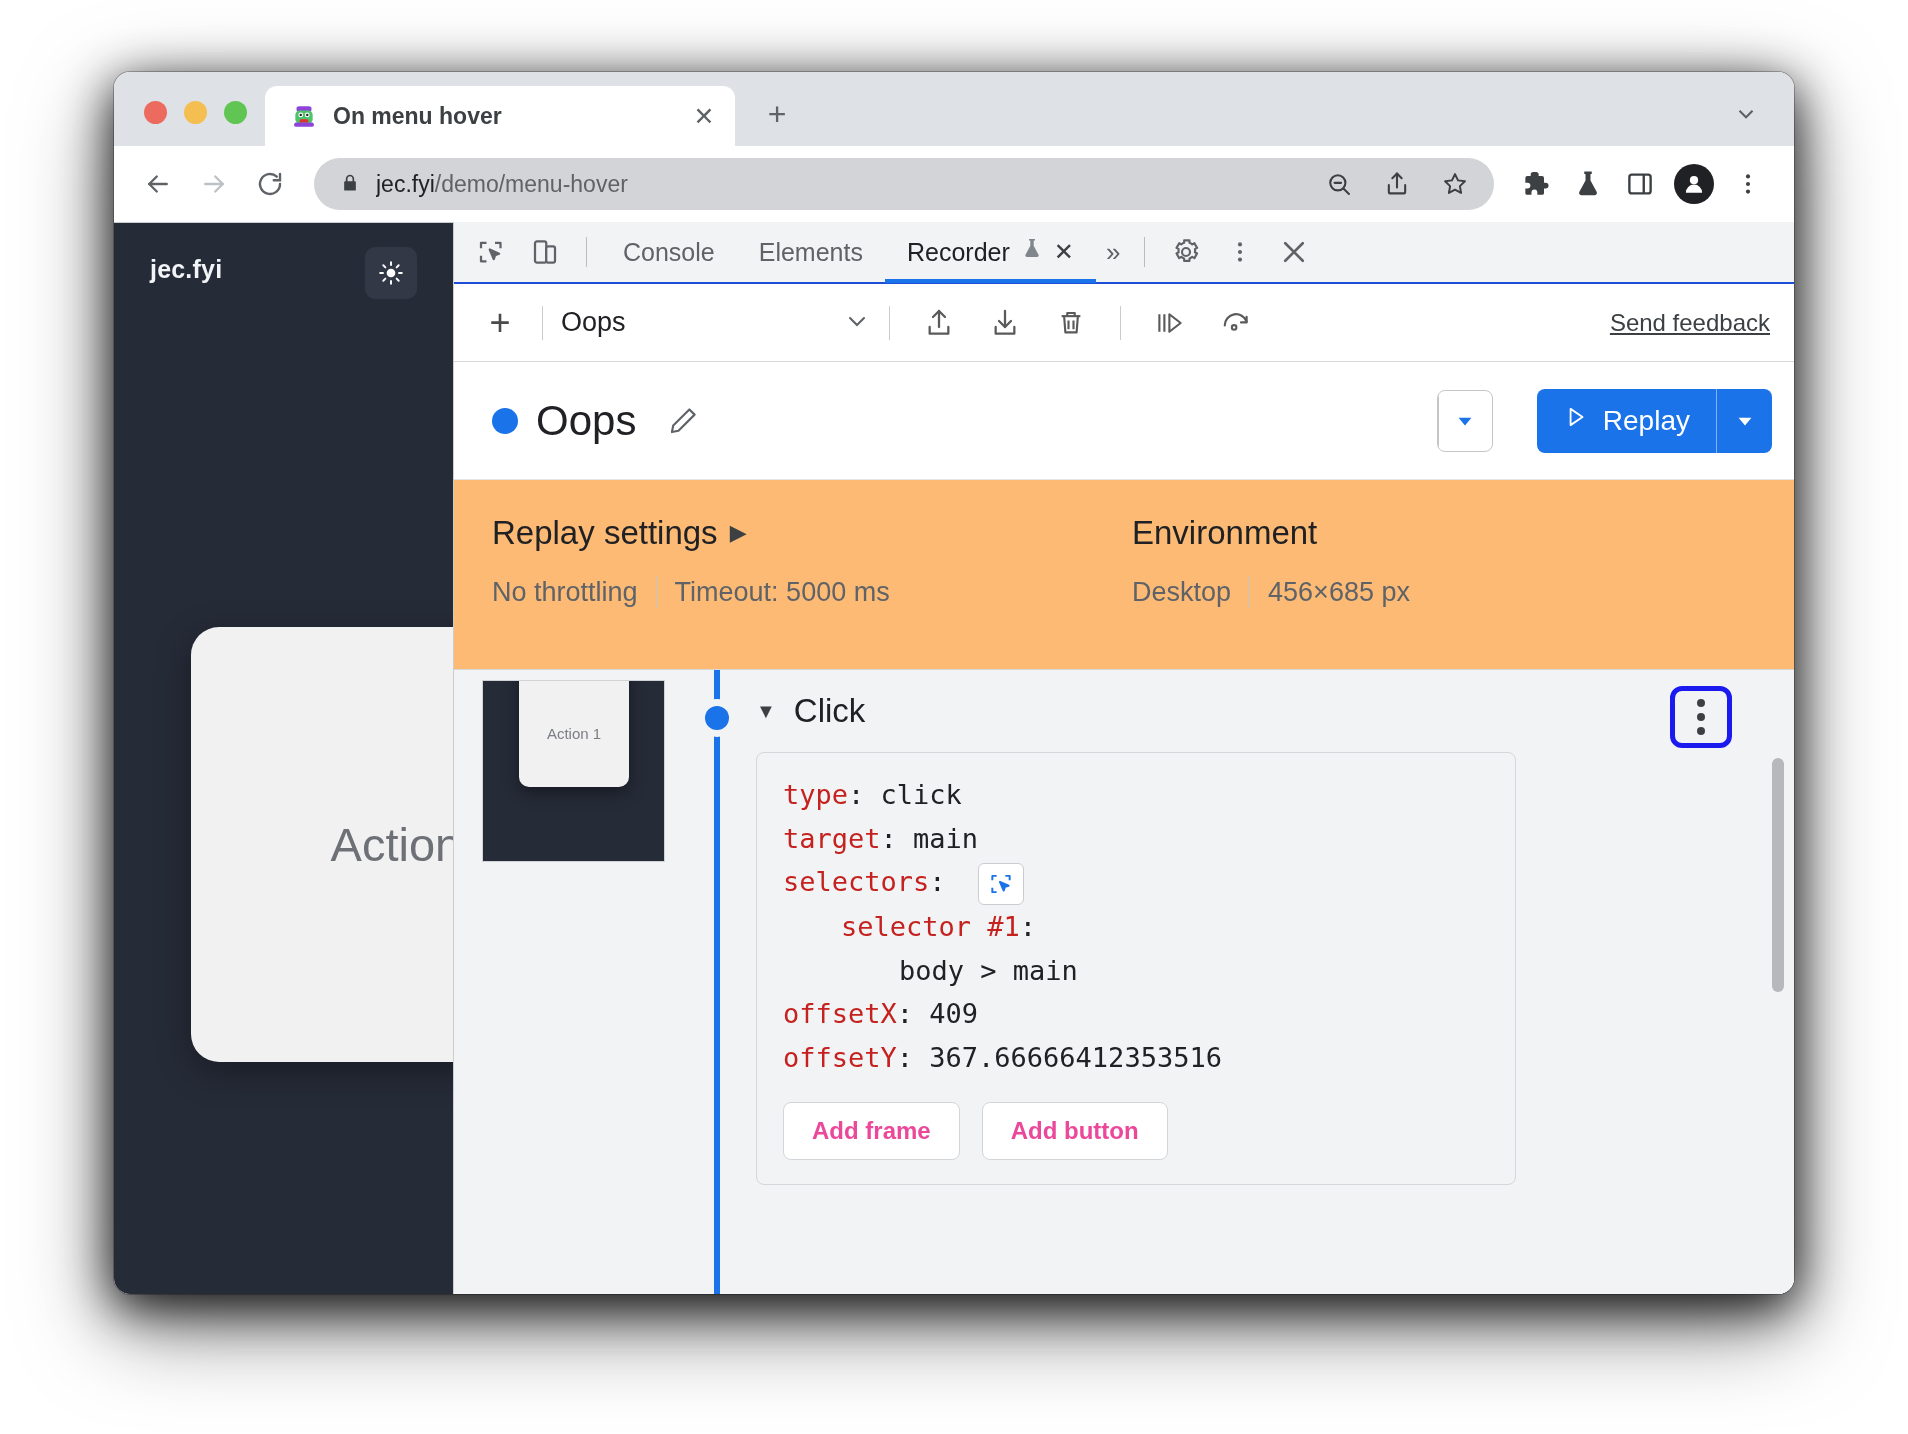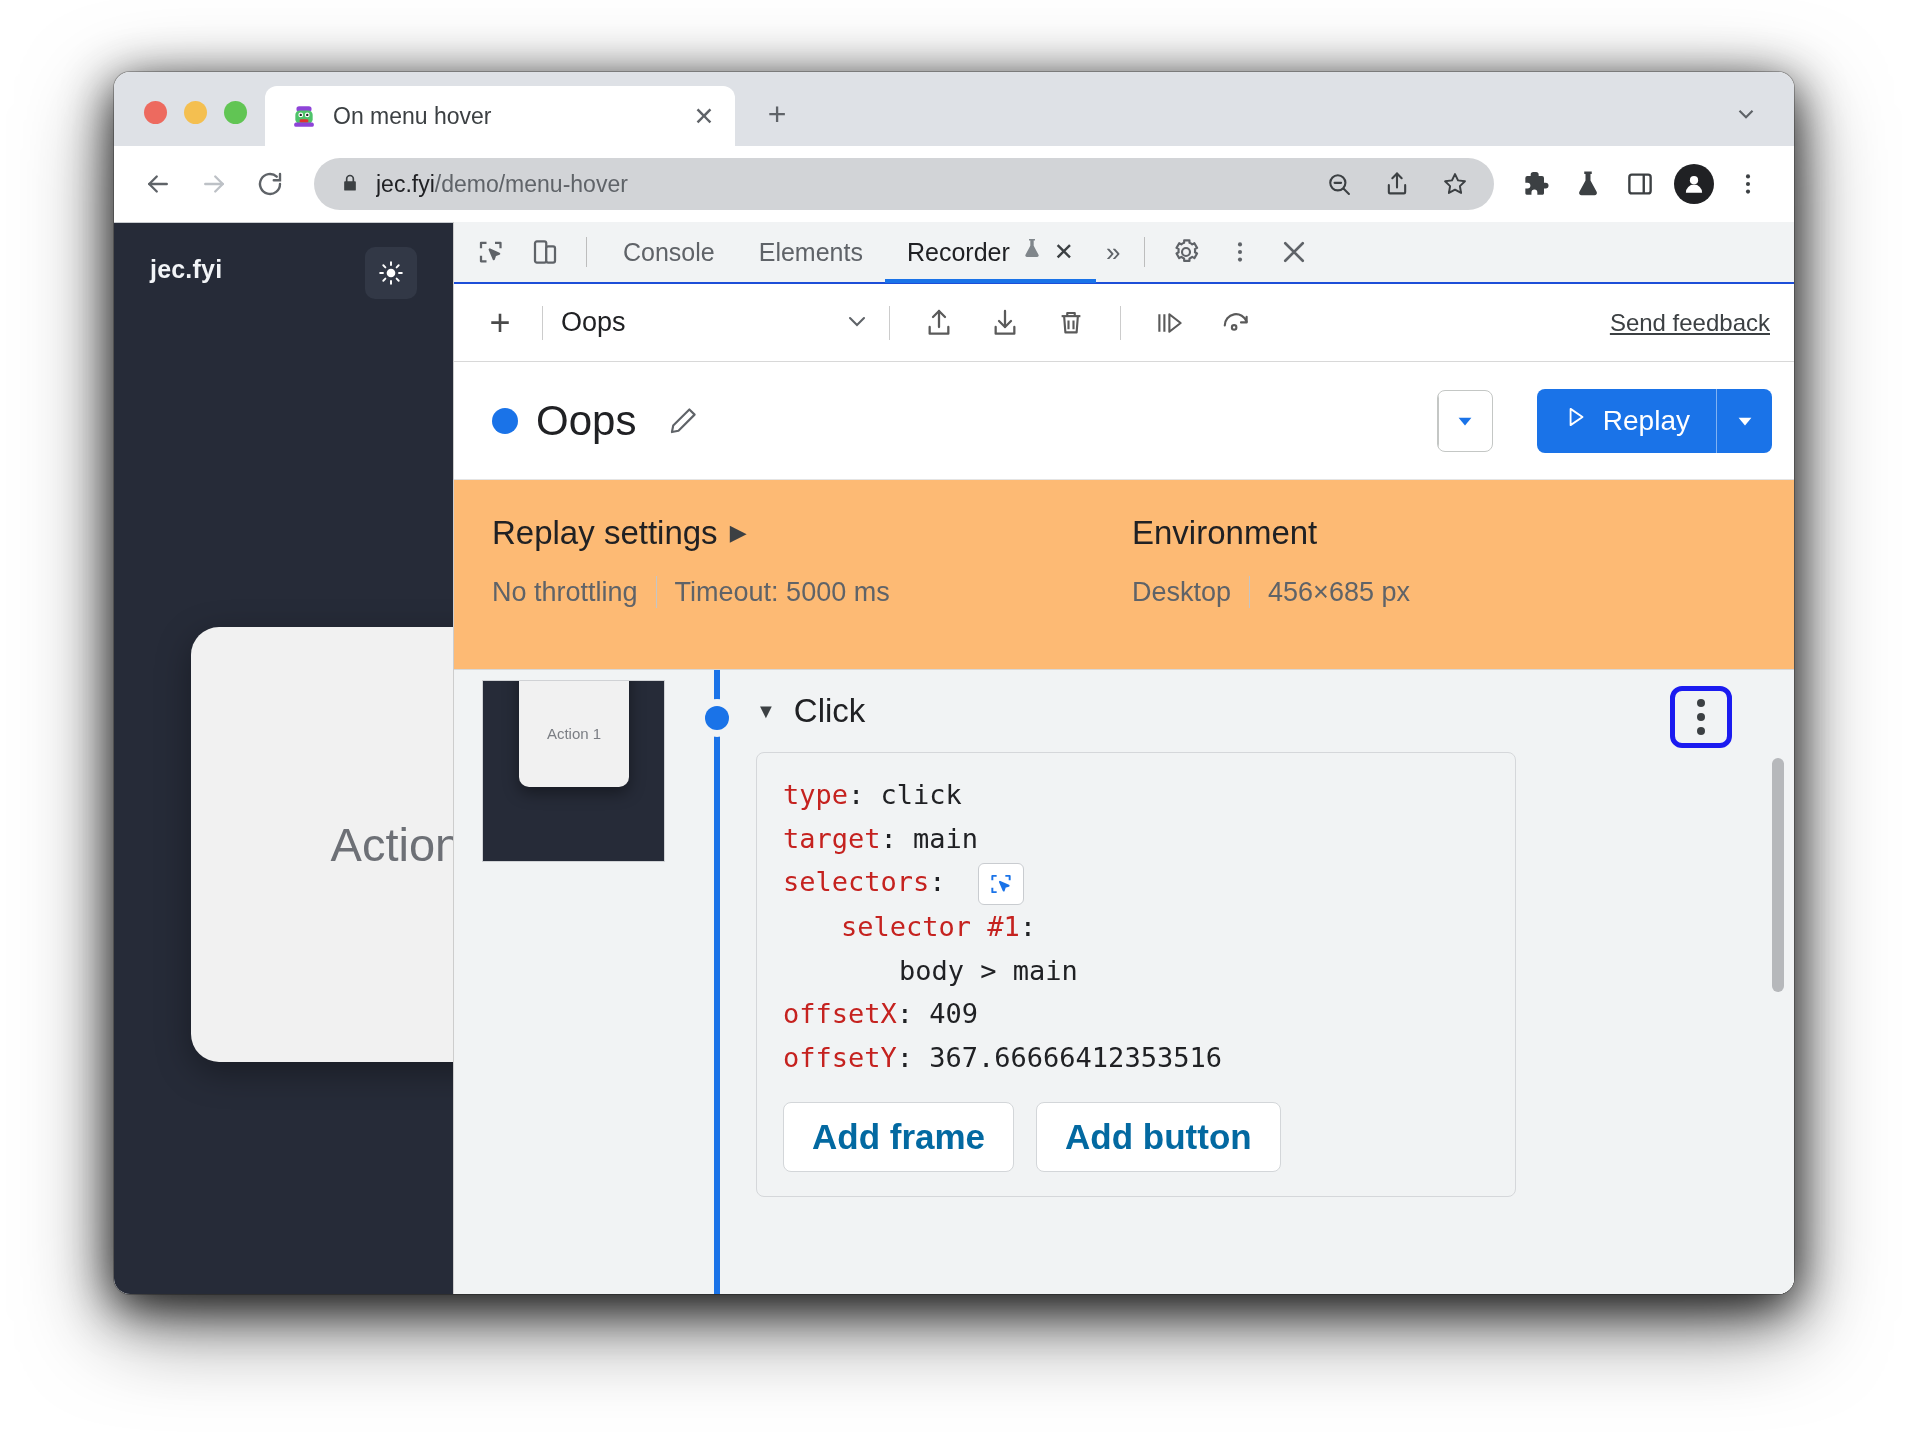--- a/index.html
+++ b/index.html
@@ -57,21 +57,21 @@
   .favicon {
     width: 26px; height: 26px;
     display: flex; align-items: center; justify-content: center;
     font-size: 21px; line-height: 1;
   }
   .tab-title {
     flex: 1;
     font-size: 23px;
     color: #3c4043;
     white-space: nowrap;
-    overflow: hidden; text-overflow: ellipsis;
+    overflow: hidden; text-overflow: ellipsis; font-weight: bold;
   }
   .tab-close {
     width: 34px; height: 34px;
     display: flex; align-items: center; justify-content: center;
     color: #5f6368; font-size: 25px; line-height: 1;
     border-radius: 50%;
   }
   .newtab {
     width: 48px; height: 48px;
     margin: 0 0 8px 18px;
@@ -446,23 +446,23 @@
     margin-left: 16px;
     color: #1a73e8;
   }
   .code-buttons {
     display: flex; gap: 22px; margin-top: 22px;
   }
   .code-btn {
     border: 1px solid #d3d6d9;
     border-radius: 8px;
     background: #ffffff;
-    color: #0369a1;
+    color: #ec4899;
     font-family: "Liberation Sans", sans-serif;
-    font-size: 35px;
+    font-size: 24px;
     font-weight: 700;
     padding: 14px 28px;
   }
 
   
   .kebab {
     position: absolute;
     right: 62px; top: 16px;
     width: 62px; height: 62px;
     display: flex; align-items: center; justify-content: center;

